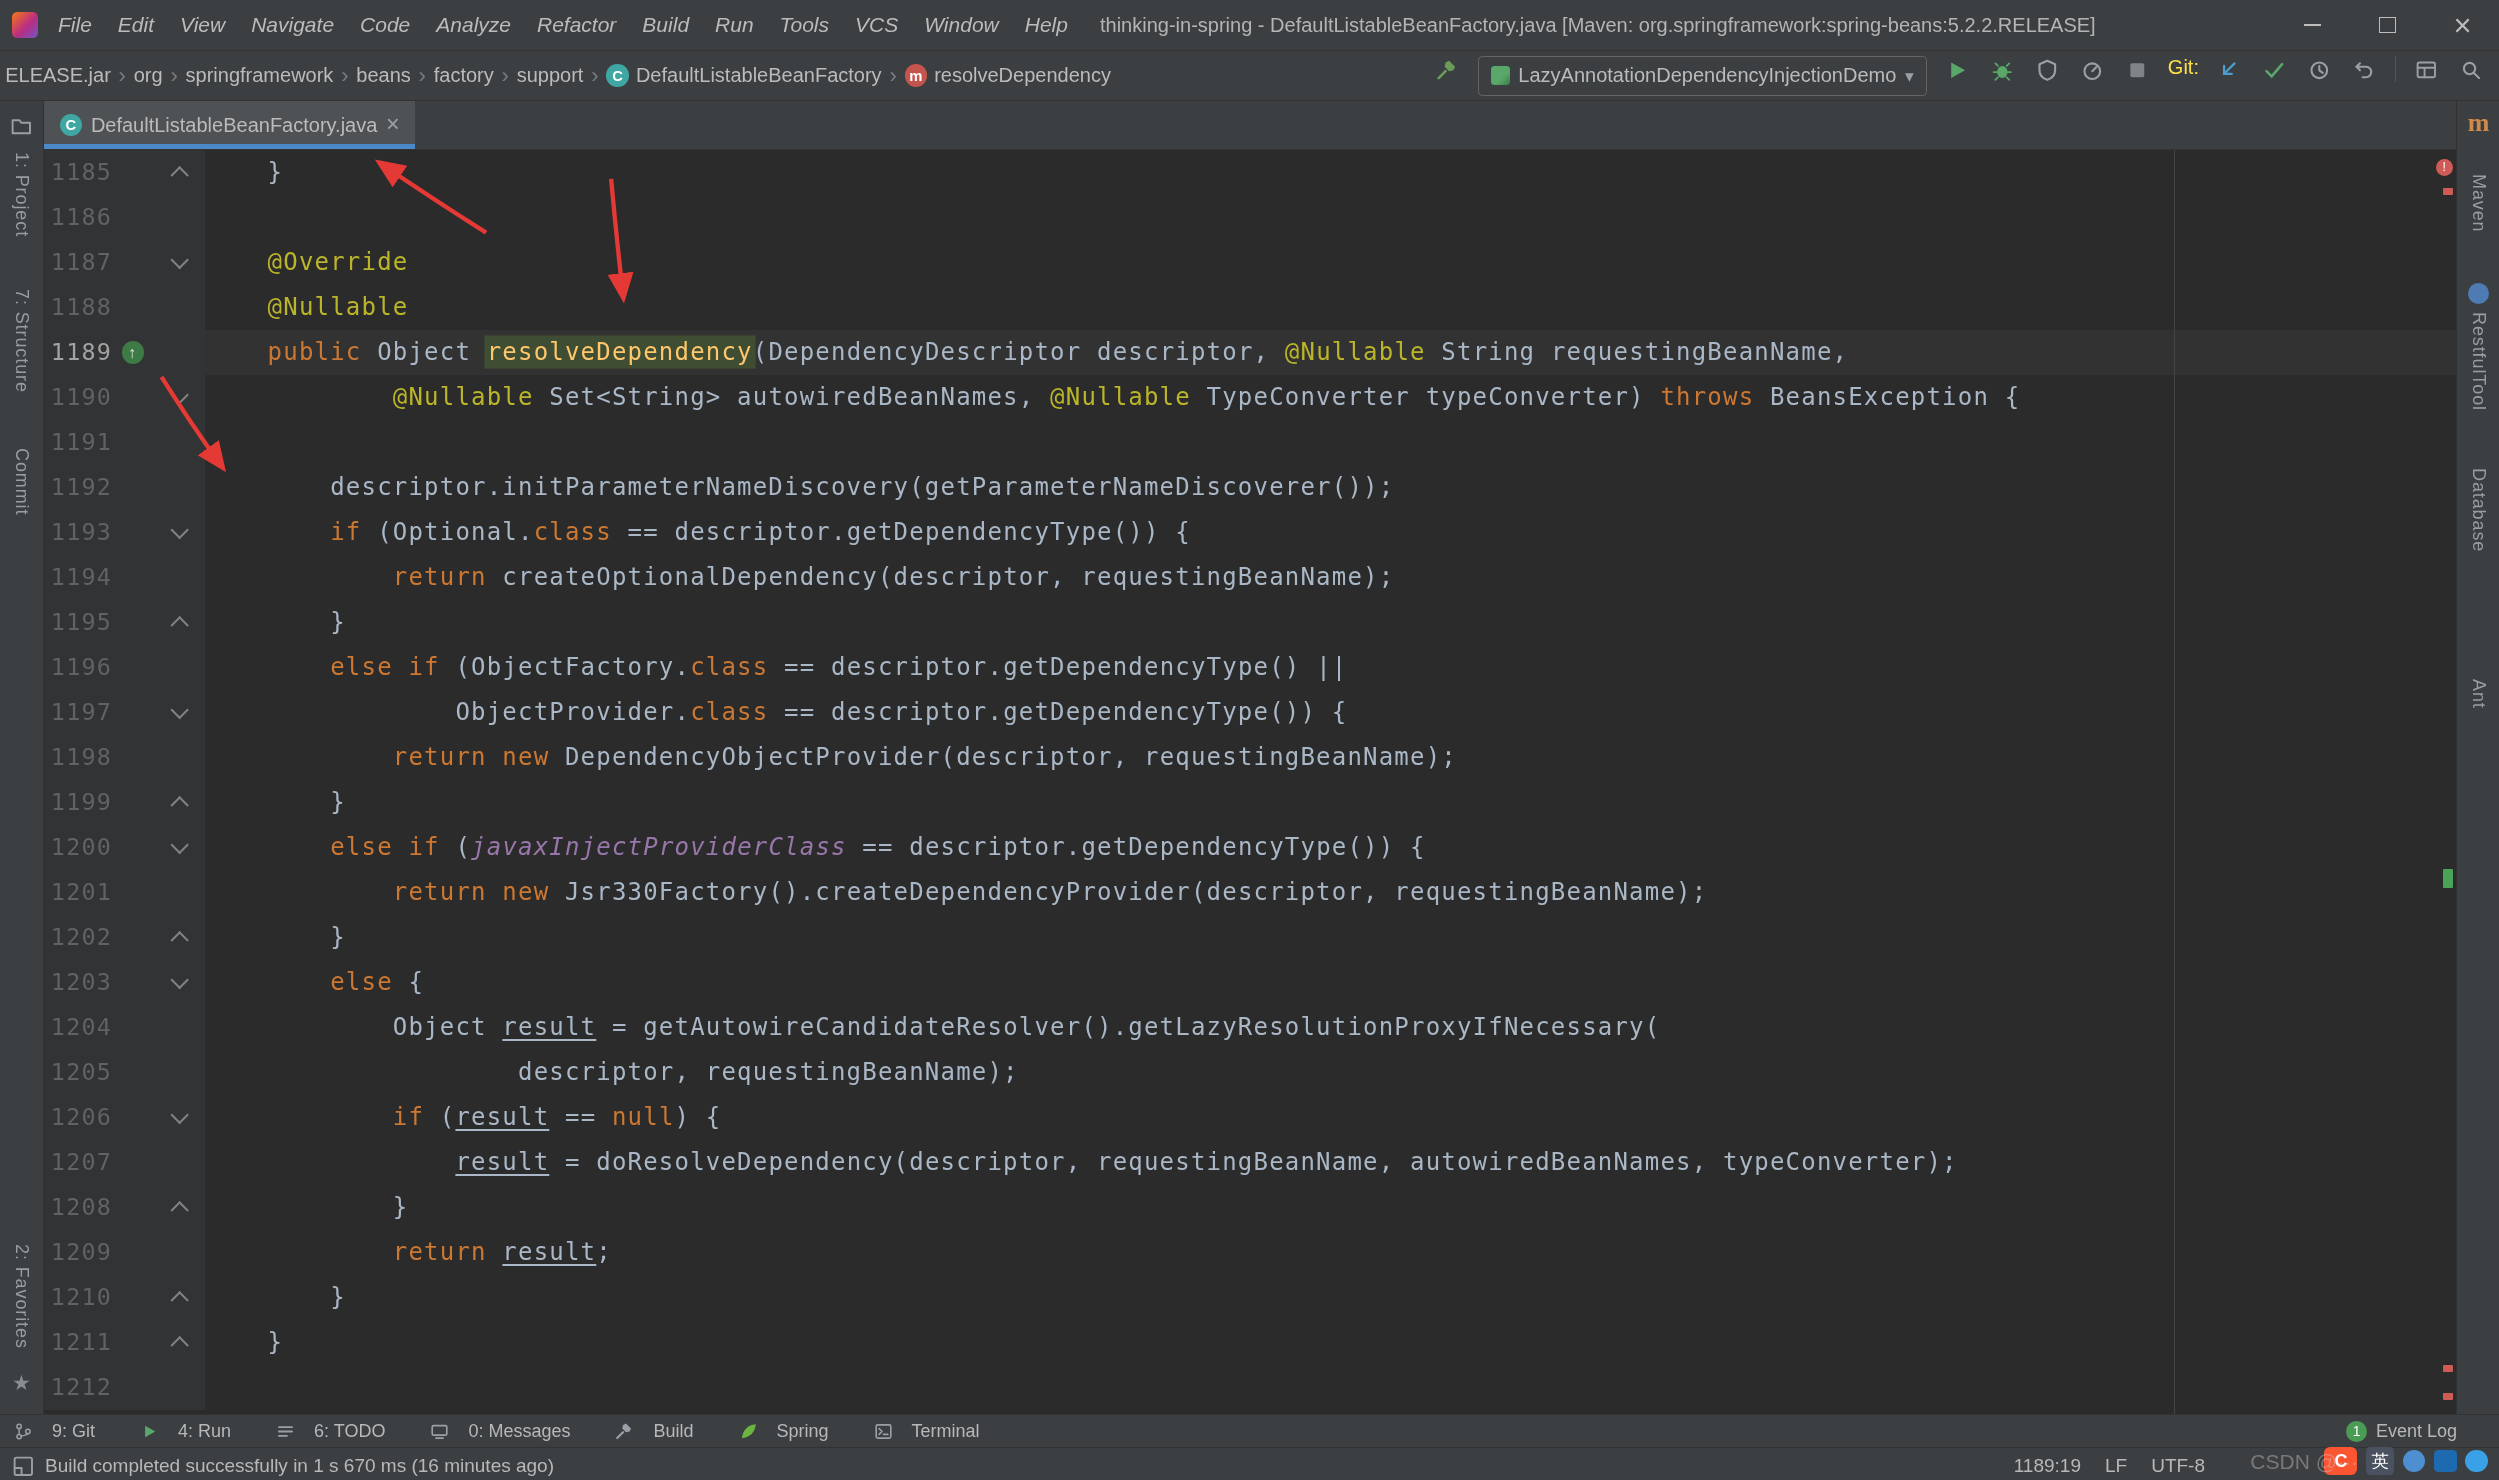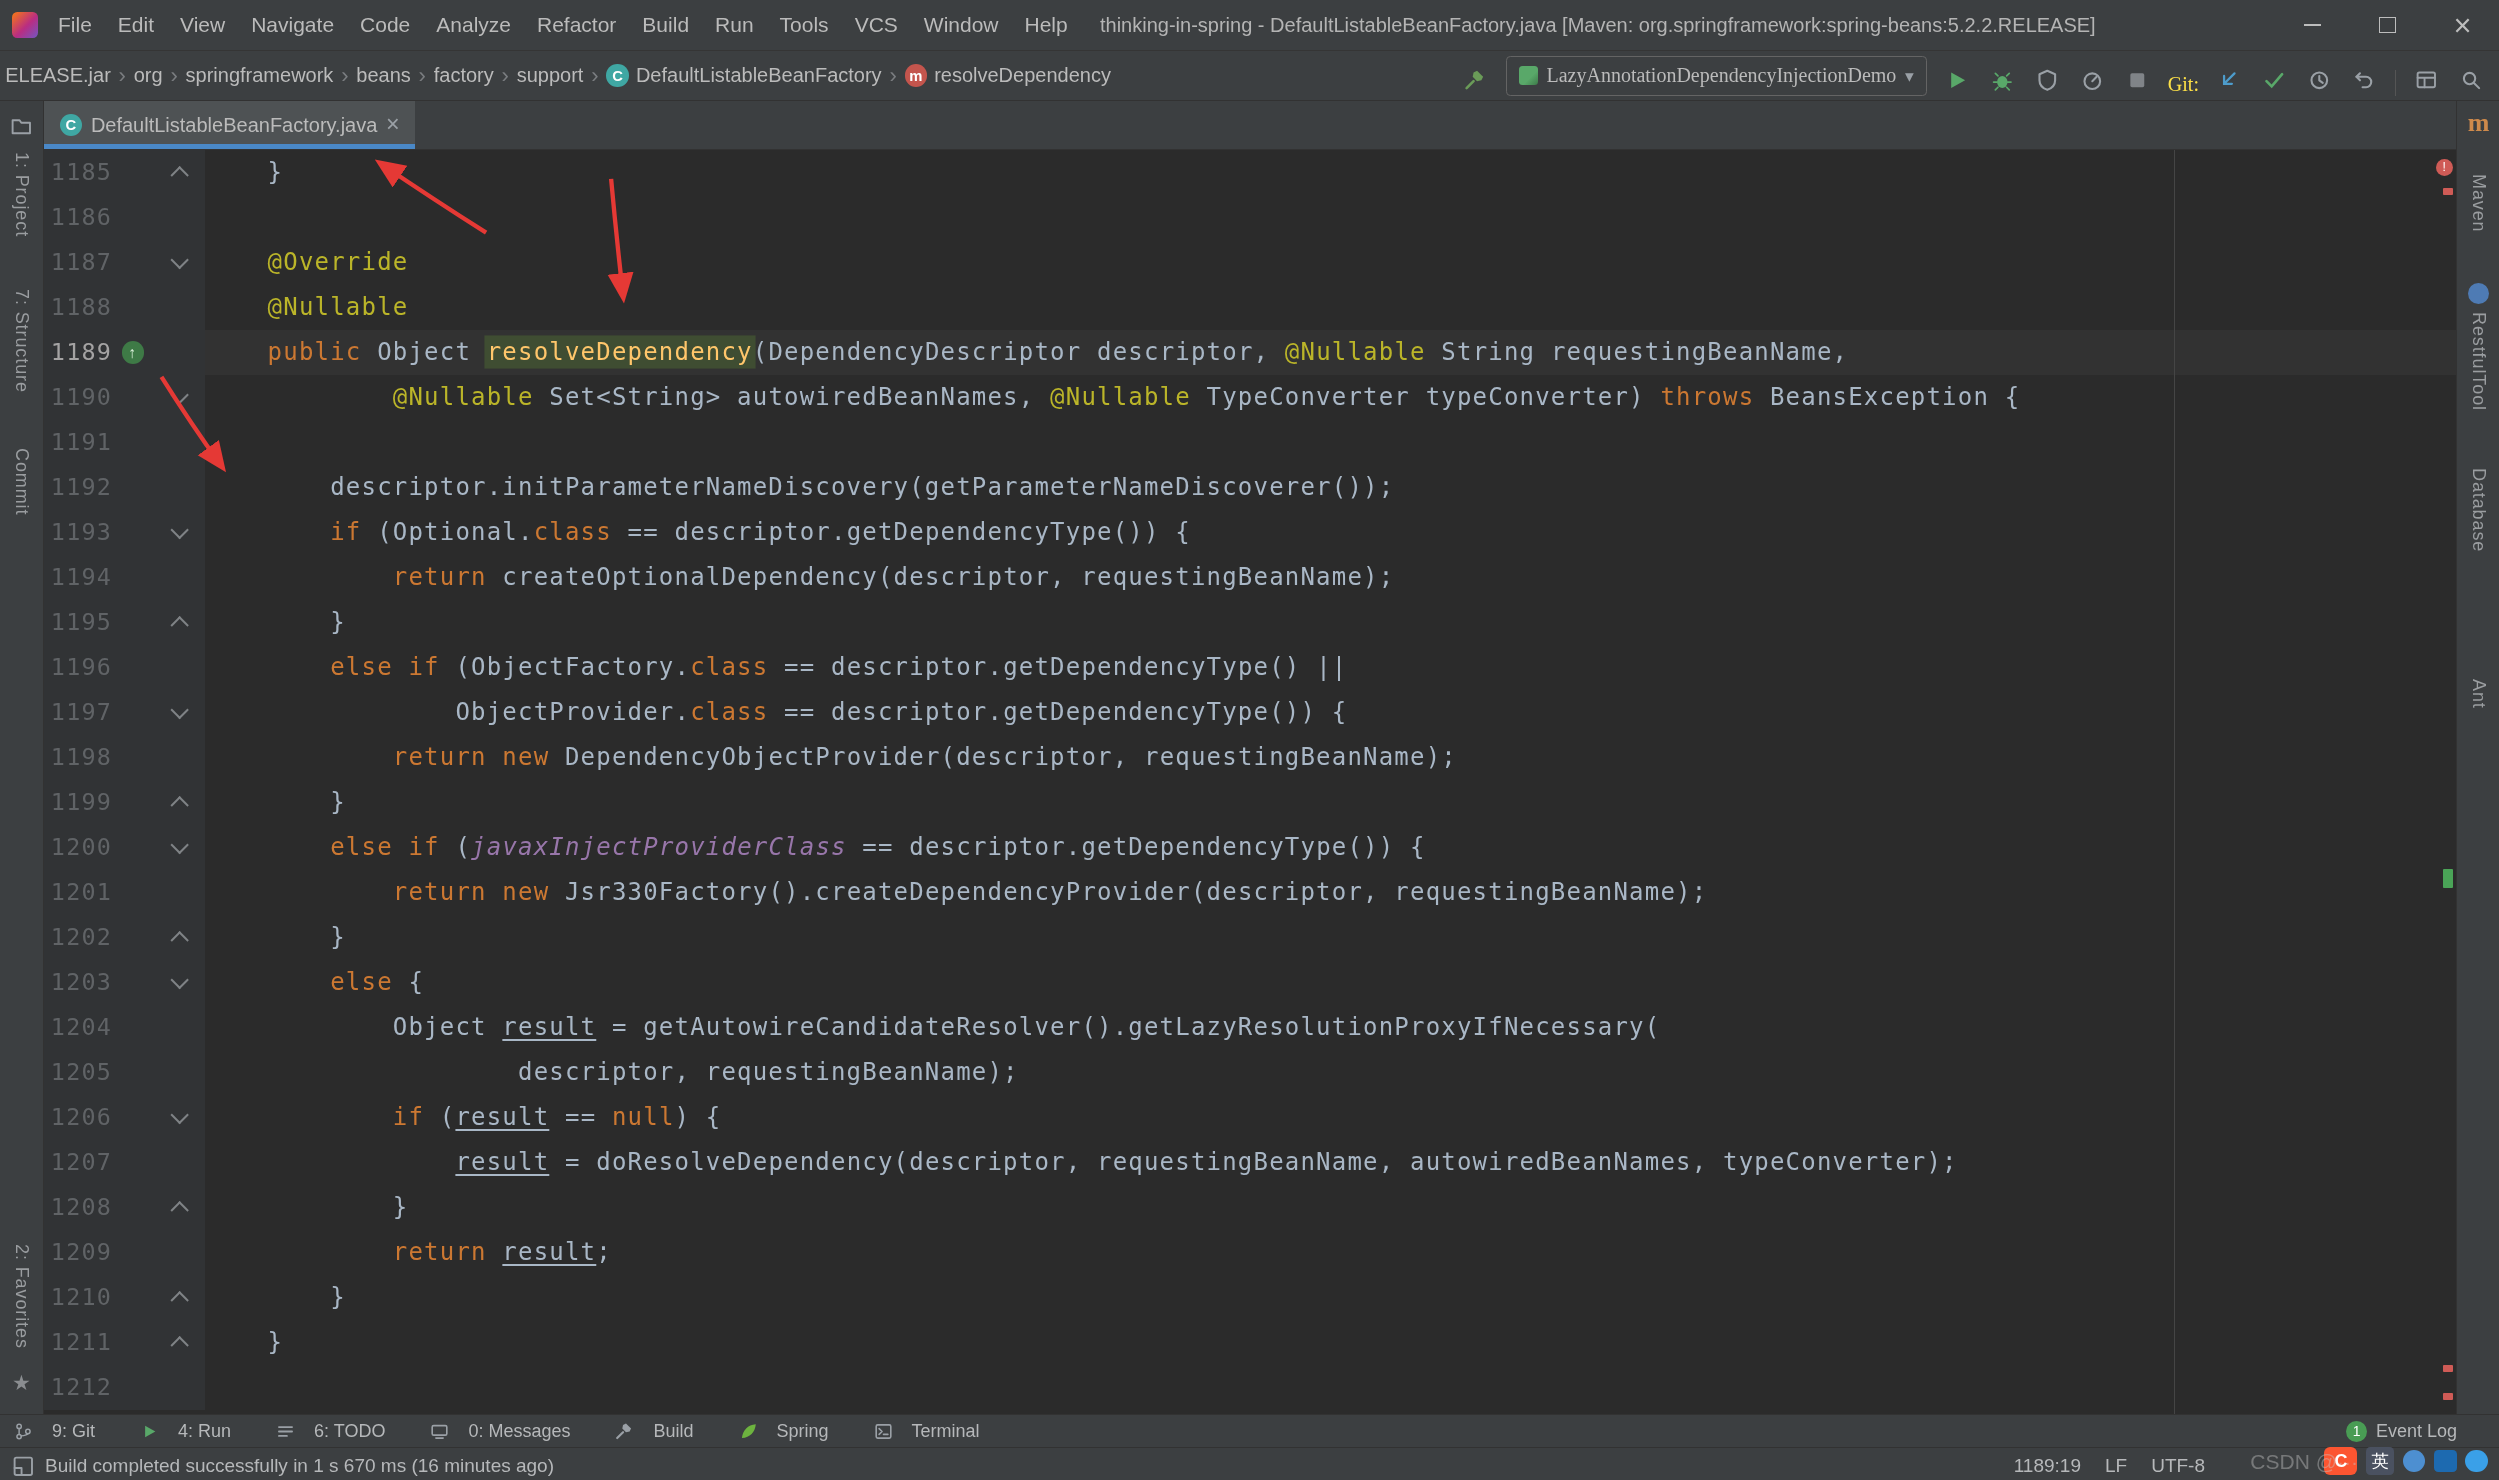--- a/index.html
+++ b/index.html
@@ -5,39 +5,39 @@
   html,body{margin:0;padding:0;background:#1e1e1e;}
   .app{position:relative;width:2500px;height:1481px;overflow:hidden;
        background:var(--chrome);font-family:"Liberation Sans",sans-serif;color:var(--text);}
 
   
   .titlebar{height:50px;display:flex;align-items:center;background:var(--chrome);
             border-bottom:0.9px solid #353535;padding-left:12px;position:relative;}
   .app-icon{width:26px;height:26px;border-radius:5.2px;flex:none;
             background:linear-gradient(135deg,#f97a12,#b92d82 55%,#7256c2);margin-right:7px;}
   .menus{display:flex;}
-  .menu-item{padding:0 13px;font-size:21px;color:#bbbbbb;line-height:50px;cursor:default;}
+  .menu-item{padding:0 13px;font-size:21px;color:#bbbbbb;line-height:50px;cursor:default;font-style:italic;}
   .win-title{position:absolute;left:1100px;top:0;line-height:50px;font-size:20px;color:#b4b4b4;white-space:nowrap;}
   .win-controls{margin-left:auto;display:flex;}
   .wc{width:75px;height:50px;display:flex;align-items:center;justify-content:center;}
   .wc.min::before{content:"";width:17.4px;height:1.7px;background:#bdbdbd;}
   .wc.max::before{content:"";width:14.8px;height:14.8px;border:1.7px solid #bdbdbd;}
   .wc.close::before{content:"×";font-size:31px;color:#bdbdbd;line-height:1;}
 
   
   .navbar{height:49px;display:flex;align-items:center;background:var(--chrome);
           border-bottom:0.9px solid var(--border);padding:0 14px 0 5.2px;font-size:20px;}
   .crumbs{display:flex;align-items:center;white-space:nowrap;}
   .crumb{color:#bbbbbb;display:inline-flex;align-items:center;gap:7px;}
   .crumb-sep::before{content:"›";color:#7a7d80;margin:0 7.8px;font-size:22px;}
   .bc-ic{width:22.6px;height:22.6px;border-radius:50%;display:inline-flex;align-items:center;
          justify-content:center;font-size:14.8px;font-weight:bold;color:#fff;flex:none;}
   .bc-ic.class{background:#3fa7a3;}  .bc-ic.class::before{content:"C";}
   .bc-ic.method{background:#c4554d;} .bc-ic.method::before{content:"m";}
-  .nav-right{margin-left:auto;display:flex;align-items:flex-end;gap:15.6px;font-family:Liberation Serif, serif;}
+  .nav-right{margin-left:auto;display:flex;align-items:flex-start;gap:15.6px;}
   .combo{display:flex;align-items:center;gap:8.7px;border:0.9px solid #646464;border-radius:4.3px;
          height:38px;padding:0 12px;color:#bbbbbb;white-space:nowrap;}
   .cfg-ic{width:19px;height:19px;border-radius:3.5px;background:linear-gradient(135deg,#59a869 60%,#3d7a49);}
   .dd::before{content:"▾";color:#9aa0a6;font-size:17.4px;}
   .ic{width:29.5px;height:29.5px;display:inline-flex;align-items:center;justify-content:center;}
   .ic svg,.bicon svg,.sicon svg{width:22.6px;height:22.6px;display:block;}
   .sep-v{width:0.9px;height:26px;background:#555;}
   .gitlbl{color:#fde047;}
 
   

